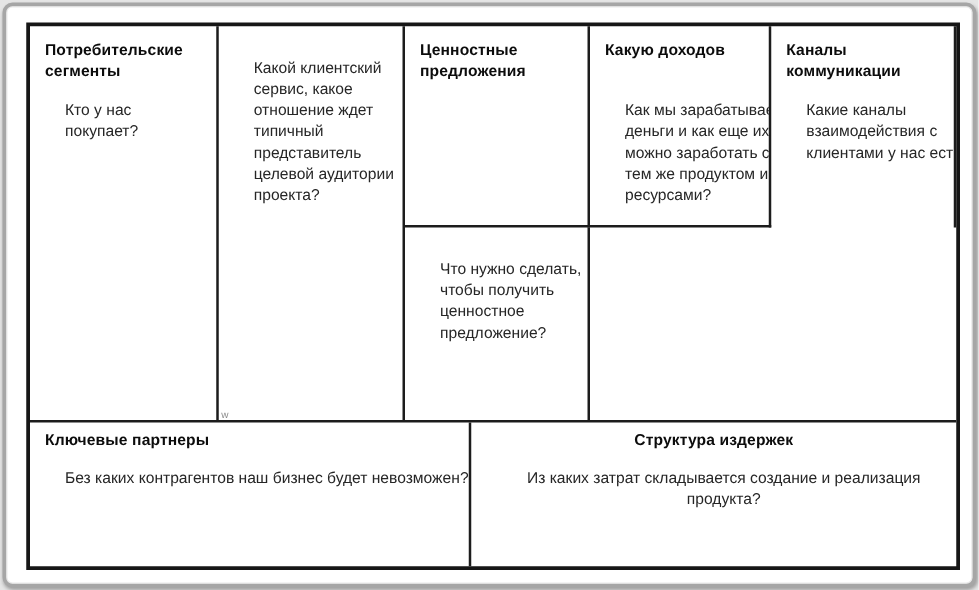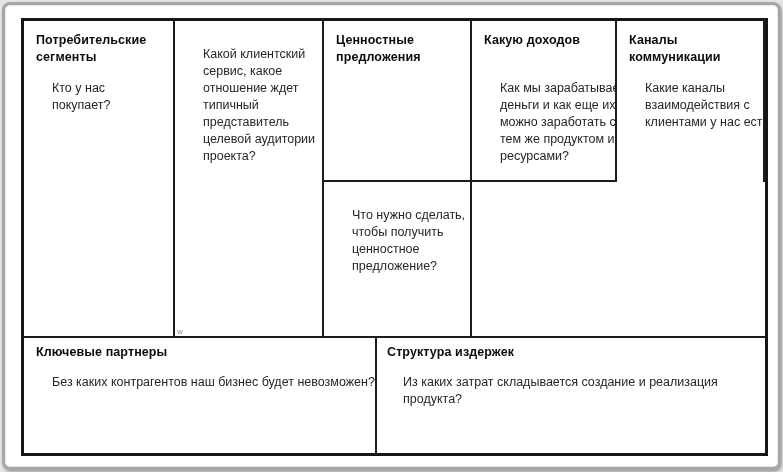--- a/index.html
+++ b/index.html
@@ -24,21 +24,21 @@
   .cell { box-sizing:border-box; padding:11px 6px 0 12px; overflow:hidden; }
   .br { border-right:2px solid #1c1c1c; }
   .bb { border-bottom:2px solid #1c1c1c; }
   .span2 { grid-row:1 / span 2; }
   .bottom-row {
     display:flex; height:117px; box-sizing:border-box;
     border-top:2px solid #1c1c1c;
   }
   .bottom-left  { width:353px; box-sizing:border-box; border-right:2px solid #1c1c1c;
                   padding:6px 10px 0 12px; overflow:hidden; }
-  .bottom-right { flex:1; box-sizing:border-box; padding:6px 10px 0 10px; overflow:hidden; }
+  .bottom-right { flex:1; box-sizing:border-box; padding:6px 10px 0 10px; overflow:hidden;text-align:center; }
   .cell-title {
     font-size:12.5px; line-height:17px; font-weight:bold; color:#0c0c0c;
     white-space:pre; letter-spacing:0.1px;
   }
   .cell-body {
     font-size:12.5px; line-height:17px; color:#262626; white-space:pre;margin-left:16px;
   }
   .gap1  { margin-top:14px; }  
   .gap2  { margin-top:31px; }  
   .gapsm { margin-top:13px; }  

